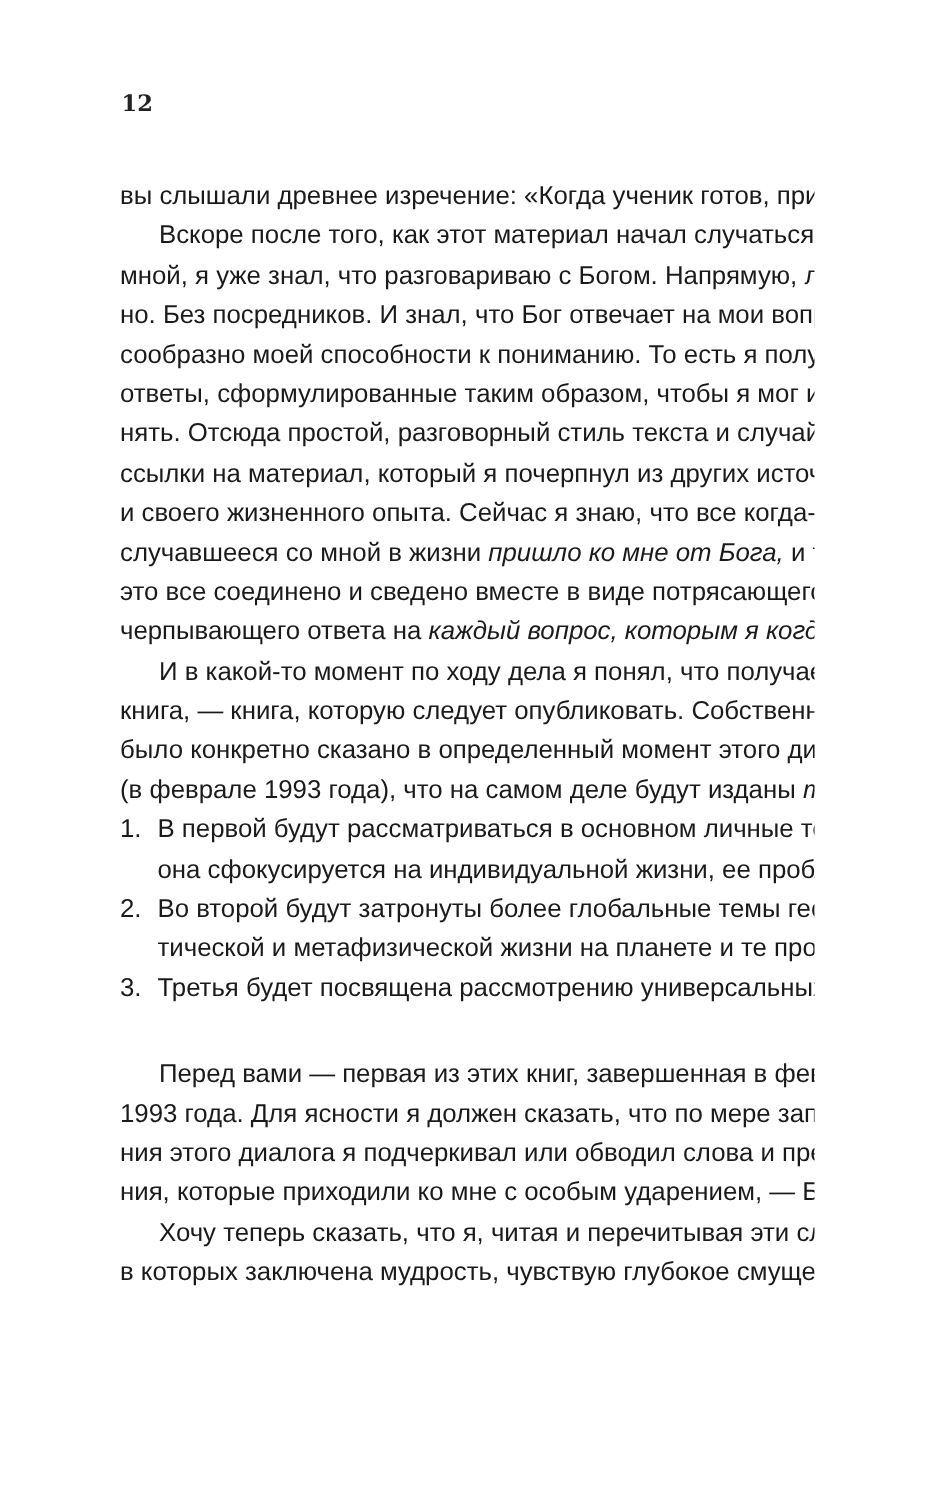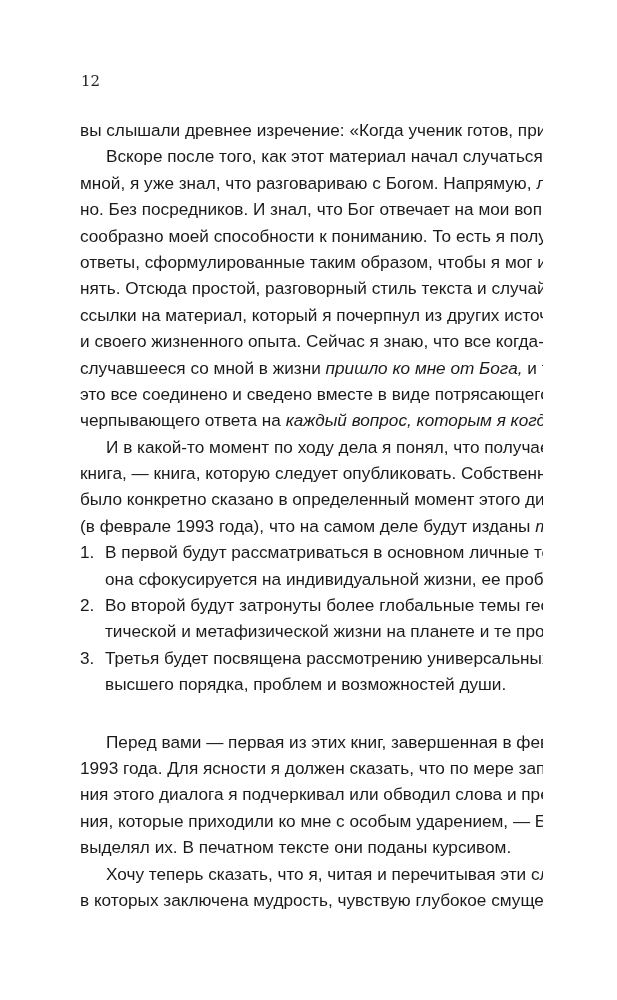--- a/index.html
+++ b/index.html
@@ -1,21 +1,21 @@
 <!DOCTYPE html>
 <html><head>
 <meta charset="utf-8">
 <style>
   html, body { margin: 0; padding: 0; background: #ffffff; }
   body { width: 617px; height: 1000px; position: relative; overflow: hidden; color: #1a1a1a; }
   .header {
     position: absolute; left: 80px; top: 60px; width: 463px; height: 22px;
     font-family: "DejaVu Serif", "Liberation Serif", serif; font-size: 15px; color: #222;
   }
-  .header .pnum { position: absolute; left: 1px; top: 12px; }
+  .header .pnum { position: absolute; left: 1px; top: 0; font-weight: bold; }
   .header .rtitle { position: absolute; right: 0; top: 0; white-space: nowrap; letter-spacing: 0.2px; }
   .body {
     position: absolute; left: 80px; top: 117px; width: 463px;
     font-family: "Liberation Sans", "DejaVu Sans", sans-serif; font-size: 17.2px; color: #1a1a1a;
   }
   .ln {
     display: block; height: 26.4px; line-height: 26.4px; white-space: nowrap;
     text-align: justify; text-align-last: justify; overflow: hidden;
   }
   .ln.last { text-align-last: left; }
@@ -64,30 +64,28 @@
         <span class="ln">она сфокусируется на индивидуальной жизни, ее проблемах</span>
       </div>
       <div class="li">
         <span class="num">2.</span>
         <span class="ln">Во второй будут затронуты более глобальные темы геополи-</span>
         <span class="ln">тической и метафизической жизни на планете и те проблемы,</span>
       </div>
       <div class="li">
         <span class="num">3.</span>
         <span class="ln">Третья будет посвящена рассмотрению универсальных истин</span>
-        <span class="ln last">высшего порядка, проблем и возможностей души.</span>
       </div>
     </div>
   <div class="gap"></div>
   <div id="after">
       <div>
         <span class="ln indent"><span>Перед вами — первая из этих книг, завершенная в феврале</span></span>
         <span class="ln"><span>1993 года. Для ясности я должен сказать, что по мере записыва-</span></span>
         <span class="ln"><span>ния этого диалога я подчеркивал или обводил слова и предложе-</span></span>
         <span class="ln"><span>ния, которые приходили ко мне с особым ударением, — Бог явно</span></span>
-        <span class="ln last"><span>выделял их. В печатном тексте они поданы курсивом.</span></span>
       </div>
       <div>
         <span class="ln indent"><span>Хочу теперь сказать, что я, читая и перечитывая эти слова,</span></span>
         <span class="ln"><span>в которых заключена мудрость, чувствую глубокое смущение</span></span>
       </div>
     </div>
 </div>
 
 </body></html>

